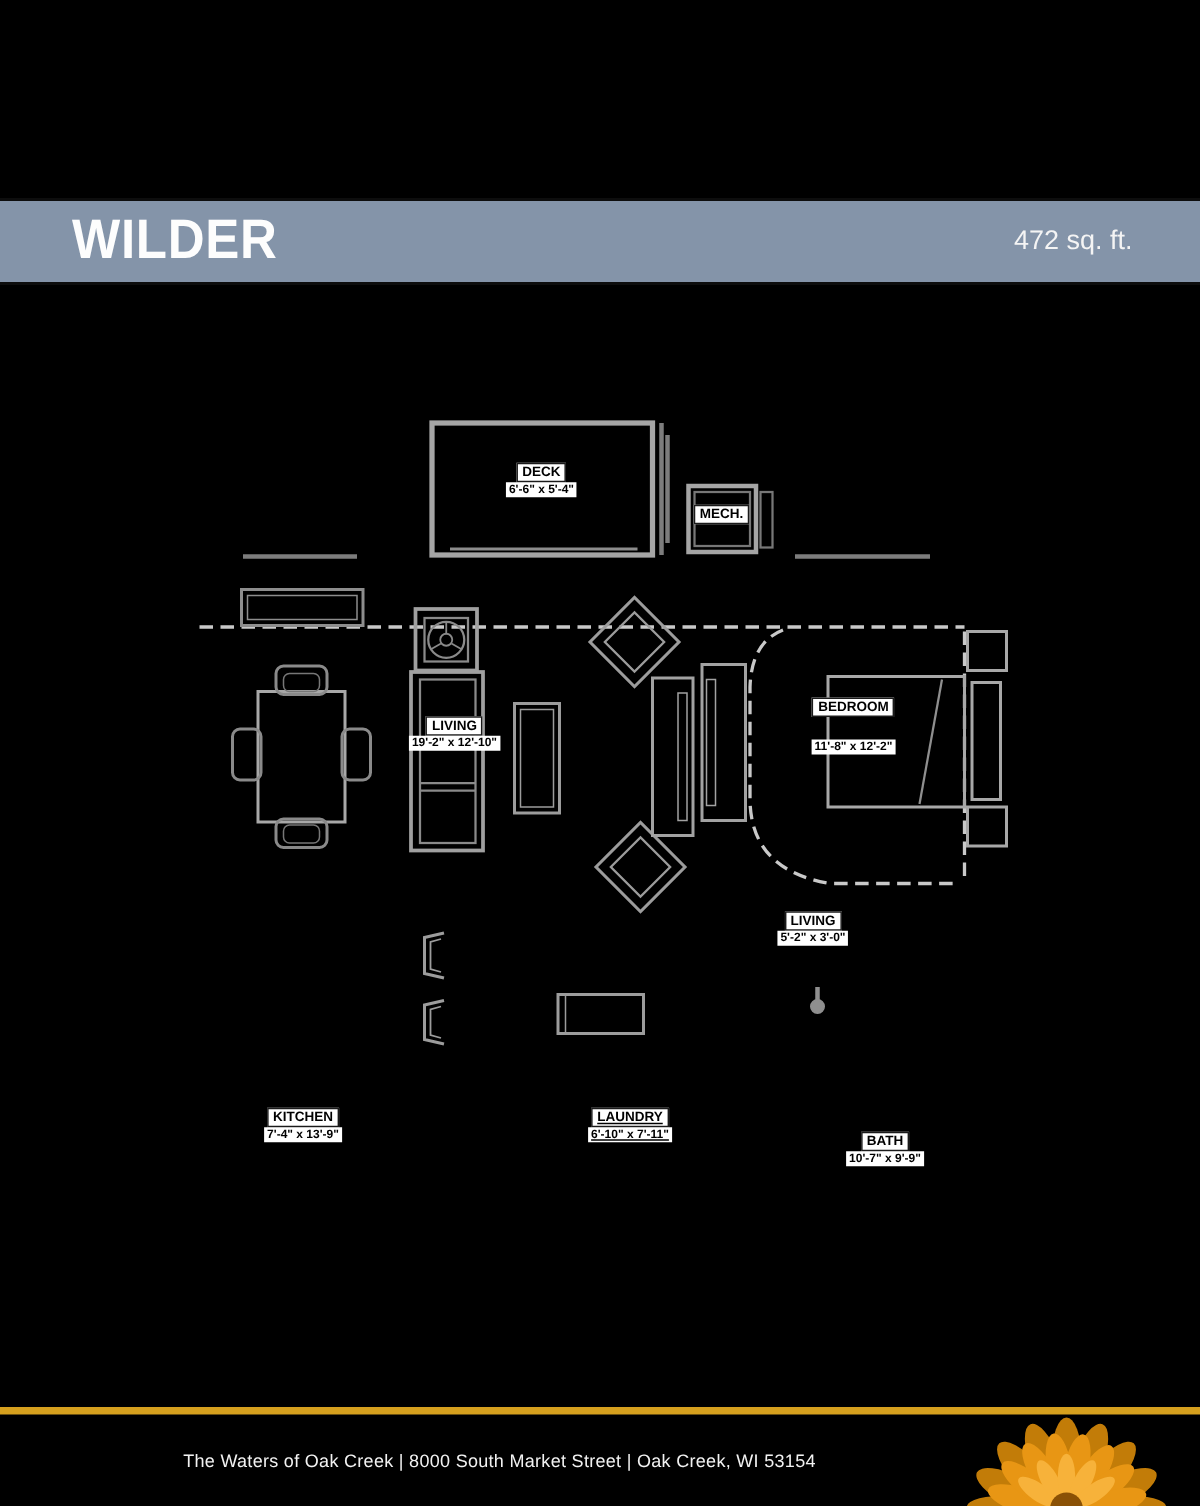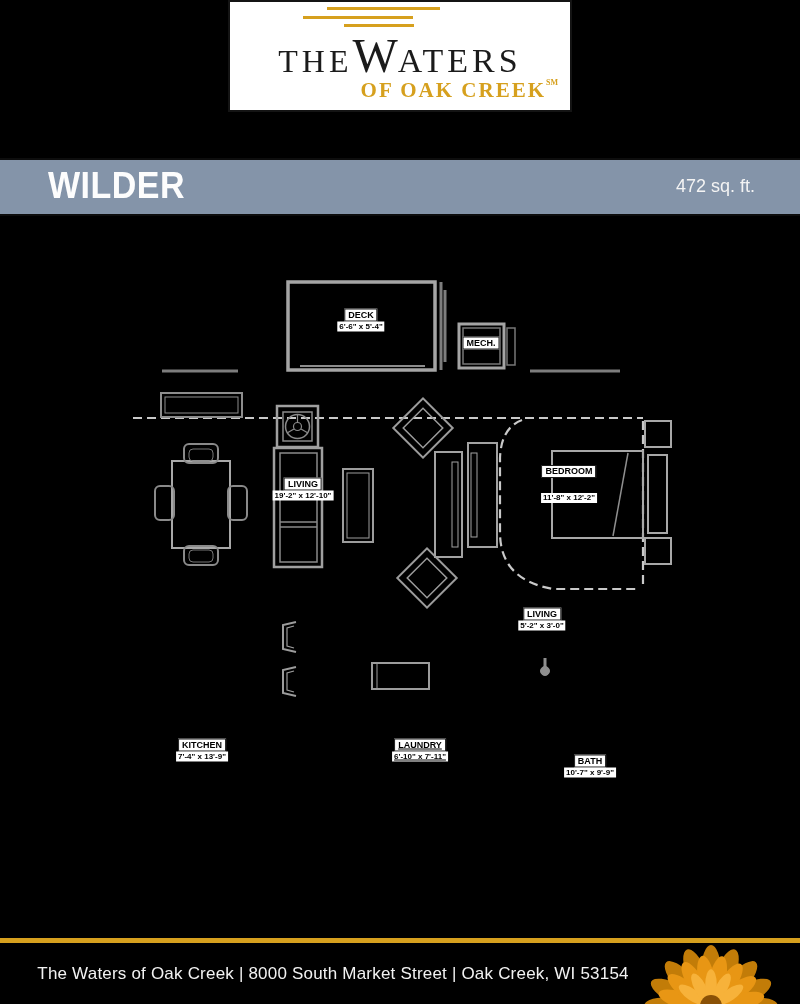--- a/index.html
+++ b/index.html
@@ -30,21 +30,20 @@
     font-family:"Liberation Serif", serif; font-weight:bold;
     color:#d6a01e; font-size:21px; letter-spacing:2px; white-space:nowrap;
   }
   .brand-tm { font-size:8px; vertical-align:top; letter-spacing:0; }
 
   
   .title-bar {
     position:absolute; left:0; top:132px; width:800px; height:58px;
     background:#8494a9; border-top:2px solid #0d0d0d; border-bottom:2px solid #0d0d0d;
     box-sizing:border-box;
-    margin-top:26px;
   }
   .plan-name {
     position:absolute; left:48px; top:50%; transform:translateY(-52%) scaleX(.92);
     transform-origin:left center;
     color:#fdfdfd; font-weight:bold; font-size:37px; letter-spacing:0.5px;
   }
   .specs {
     position:absolute; right:45px; top:50%; transform:translateY(-50%);
     text-align:right; color:#f4f4f4; font-size:18px; line-height:1.3;
   }
@@ -67,35 +66,28 @@
   }
   .room-dims:empty { display:none; }
 
   
   .footer { position:absolute; left:0; top:938px; width:800px; height:66px; background:#000; }
   .gold-rule { position:absolute; left:0; top:0; width:800px; height:5px; background:#d6a01e; }
   .address-wrap {
     position:absolute; left:0; top:5px; width:640px; height:61px;
     display:flex; align-items:center; justify-content:center;
   }
-  .address { color:#f2f2f2; font-size:17px; letter-spacing:0.2px; white-space:nowrap;margin-left:26px; }
+  .address { color:#f2f2f2; font-size:12px; letter-spacing:0.2px; white-space:nowrap;margin-left:26px; }
   .flower { position:absolute; right:2px; bottom:0; }
 </style>
 </head>
 <body>
 
 <div class="page">
 
-  <div class="logo-box">
-    <div class="gold-line gl1"></div>
-    <div class="gold-line gl2"></div>
-    <div class="gold-line gl3"></div>
-    <div class="brand-line"><span class="brand-the">THE</span><span class="brand-w">W</span><span class="brand-aters">ATERS</span></div>
-    <div class="brand-sub"><span>OF OAK CREEK</span><span class="brand-tm">SM</span></div>
-  </div>
 
   <div class="title-bar">
     <div class="plan-name">WILDER</div>
     <div class="specs">
       <div>472 sq. ft.</div>
     </div>
   </div>
 
   <div class="plan-area">
     <svg class="plan-svg" width="800" height="748" viewBox="0 0 800 748">

